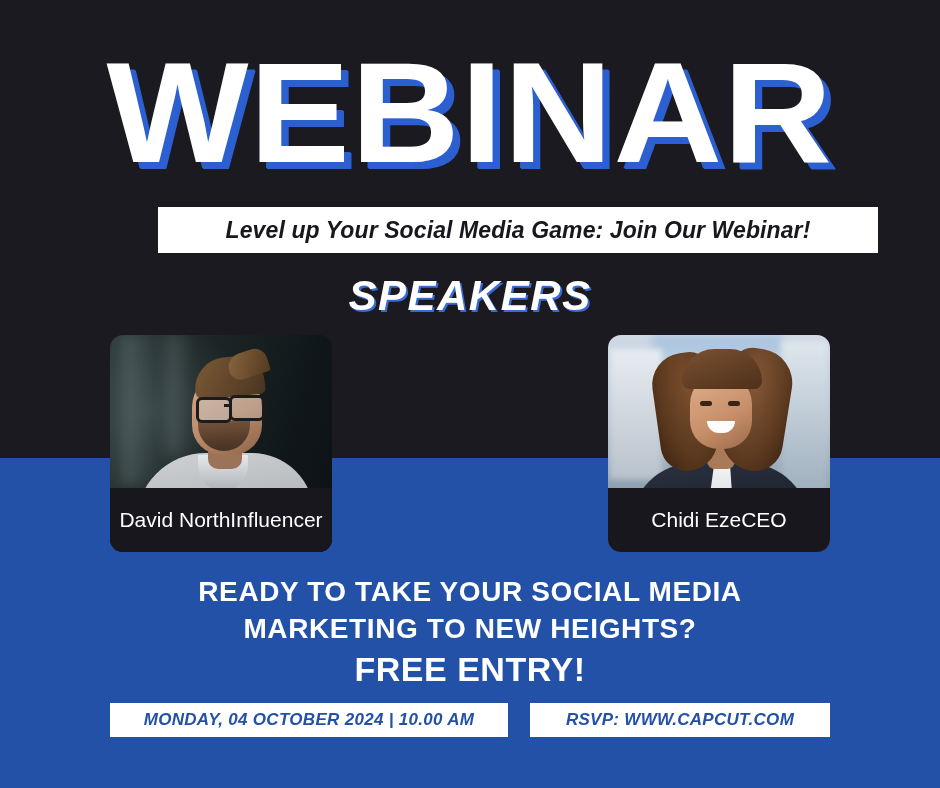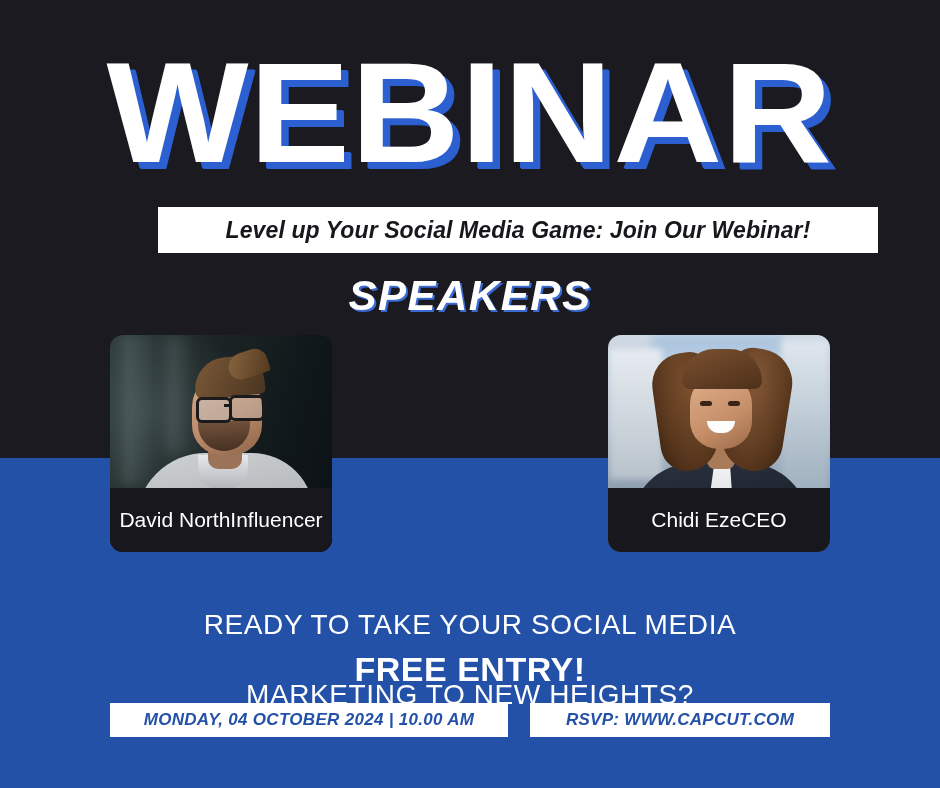--- a/index.html
+++ b/index.html
@@ -339,25 +339,24 @@
   
   .cta {
     position: absolute;
     left: 0; top: 574px;
     width: 940px;
     text-align: center;
     z-index: 5;
   }
   .cta-line {
     font-size: 28px;
-    font-weight: normal;
+    font-weight: bold;
     color: #ffffff;
     letter-spacing: 0.6px;
     line-height: 1.32;
-    margin-top: 33px;
   }
   .free-entry {
     position: absolute;
     left: 0; top: 650px;
     width: 940px;
     text-align: center;
     z-index: 5;
   }
   .free-entry span {
     font-size: 34px;

